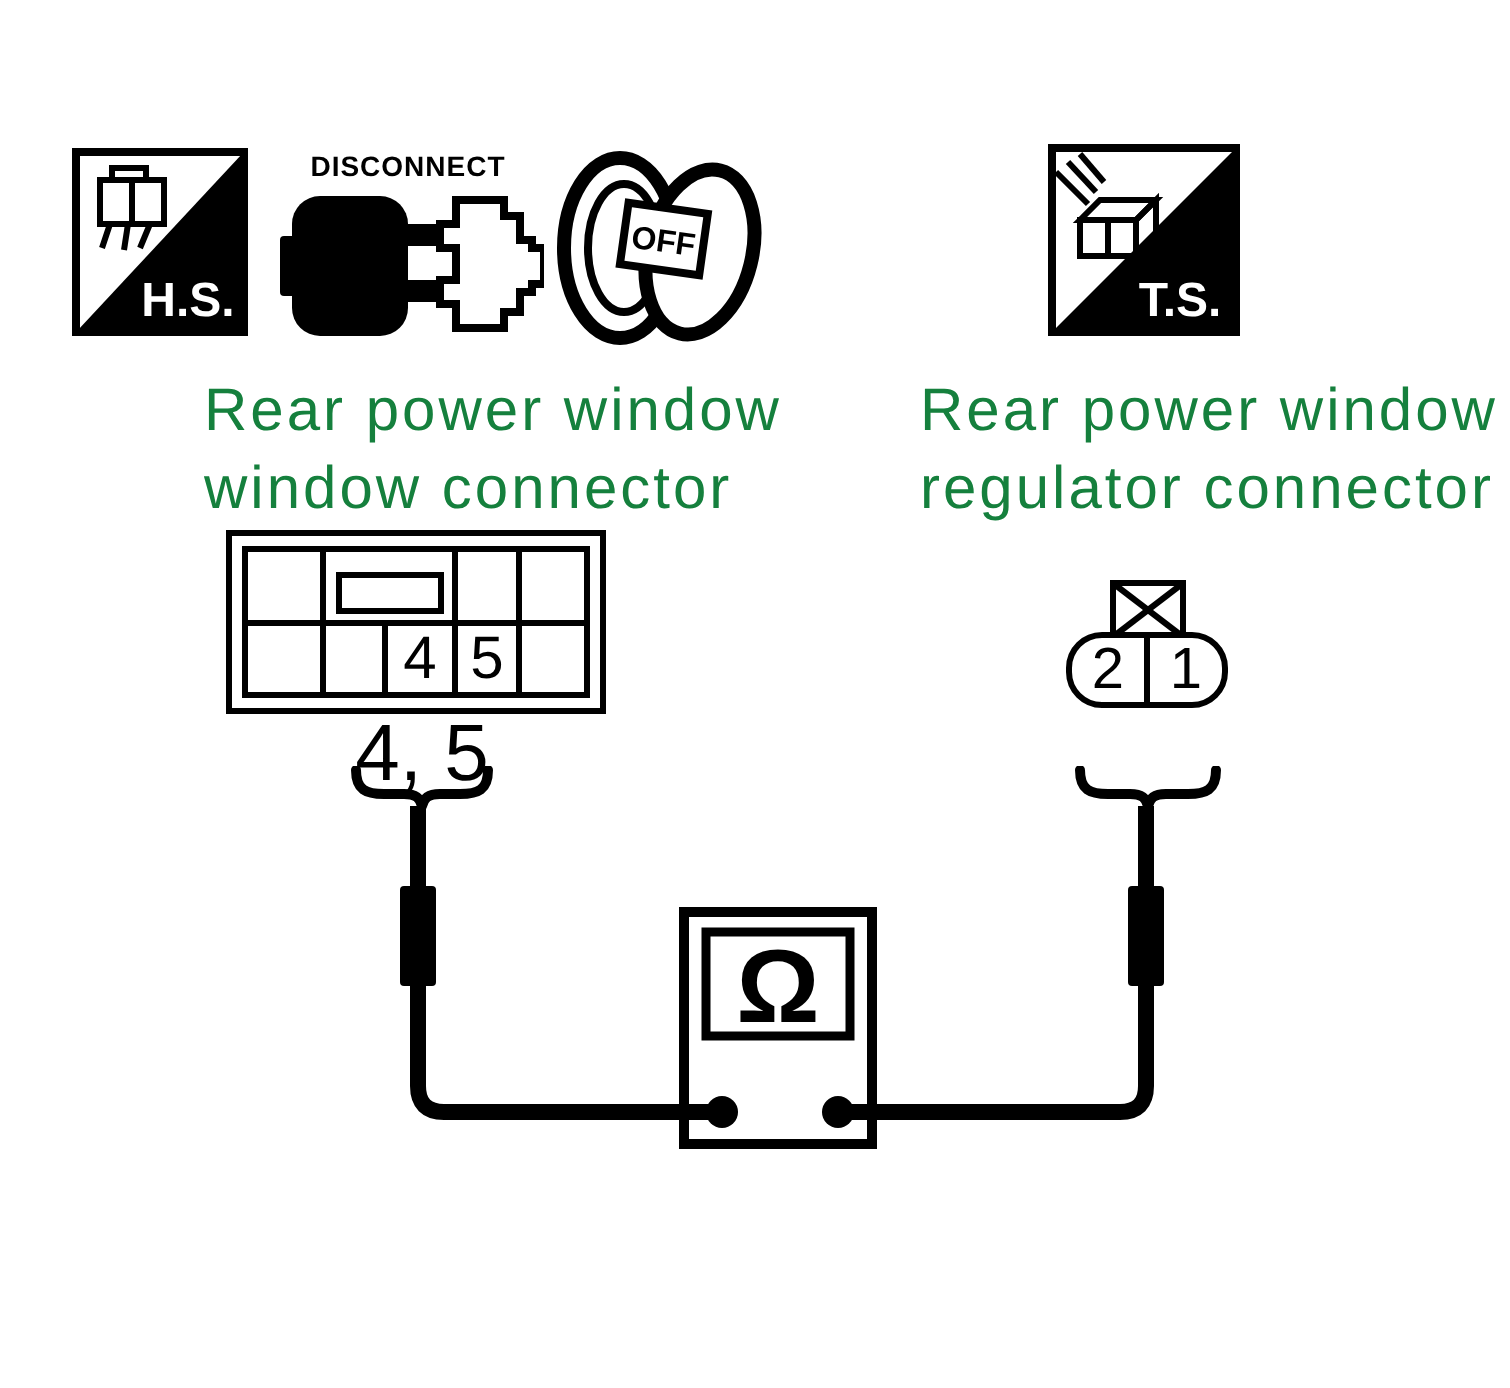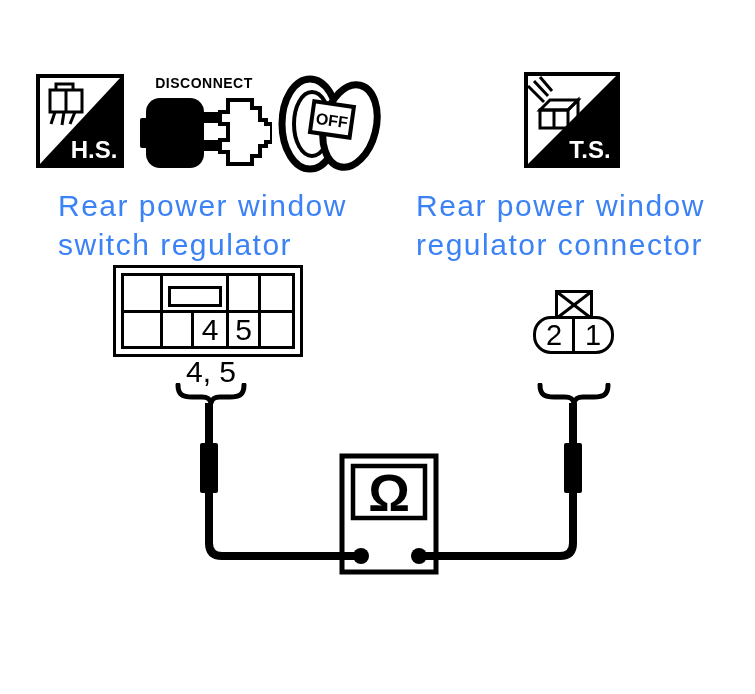--- a/index.html
+++ b/index.html
@@ -2,29 +2,30 @@
 <html><head>
 <meta charset="utf-8">
 <style>
   html,body{margin:0;padding:0;background:#ffffff;}
   .stage{
     position:relative;width:755px;height:694px;background:#ffffff;
     font-family:"Liberation Sans",sans-serif;color:#000;overflow:hidden;
   }
   .abs{position:absolute;}
   .caption{
-    font-size:30px;line-height:39px;letter-spacing:1.5px;color:#3b82f6;
+    font-size:30px;line-height:39px;letter-spacing:1.5px;color:#15803d;
     white-space:nowrap;
+    margin-left:44px;
   }
   .disconnect-label{
     font-size:14px;font-weight:bold;letter-spacing:0.5px;text-align:center;
     white-space:nowrap;
   }
   .pins-label{
-    font-size:30px;text-align:center;white-space:nowrap;
+    font-size:40px;text-align:center;white-space:nowrap;
   }
   .fig-id{
     font-size:28px;font-weight:bold;letter-spacing:-0.5px;white-space:nowrap;
   }
   
   .conn-outer{border:3px solid #000;background:#fff;}
   .conn-inner{position:absolute;left:5px;top:5px;right:5px;bottom:5px;border:3px solid #000;}
   .gline{position:absolute;background:#000;}
   .slot{position:absolute;border:3px solid #000;background:#fff;}
   .cell{
@@ -93,21 +94,21 @@
       <path d="M44,38 L54,28 L54,44"></path>
       <line x1="4" y1="14" x2="20" y2="30"></line>
       <line x1="10" y1="9" x2="24" y2="24"></line>
       <line x1="16" y1="5" x2="28" y2="19"></line>
     </g>
     <text x="66" y="86" font-size="24" font-weight="bold" fill="#fff" text-anchor="middle">T.S.</text>
   </svg>
 
   <div class="abs caption" style="left:58px;top:186px;width:340px">
     <div>Rear power window</div>
-    <div>switch regulator</div>
+    <div>window connector</div>
   </div>
 
   <div class="abs caption" style="left:416px;top:186px;width:340px">
     <div>Rear power window</div>
     <div>regulator connector</div>
   </div>
 
   <div class="abs conn-outer" style="left:113px;top:265px;width:190px;height:92px;box-sizing:border-box">
     <div class="conn-inner">
 

